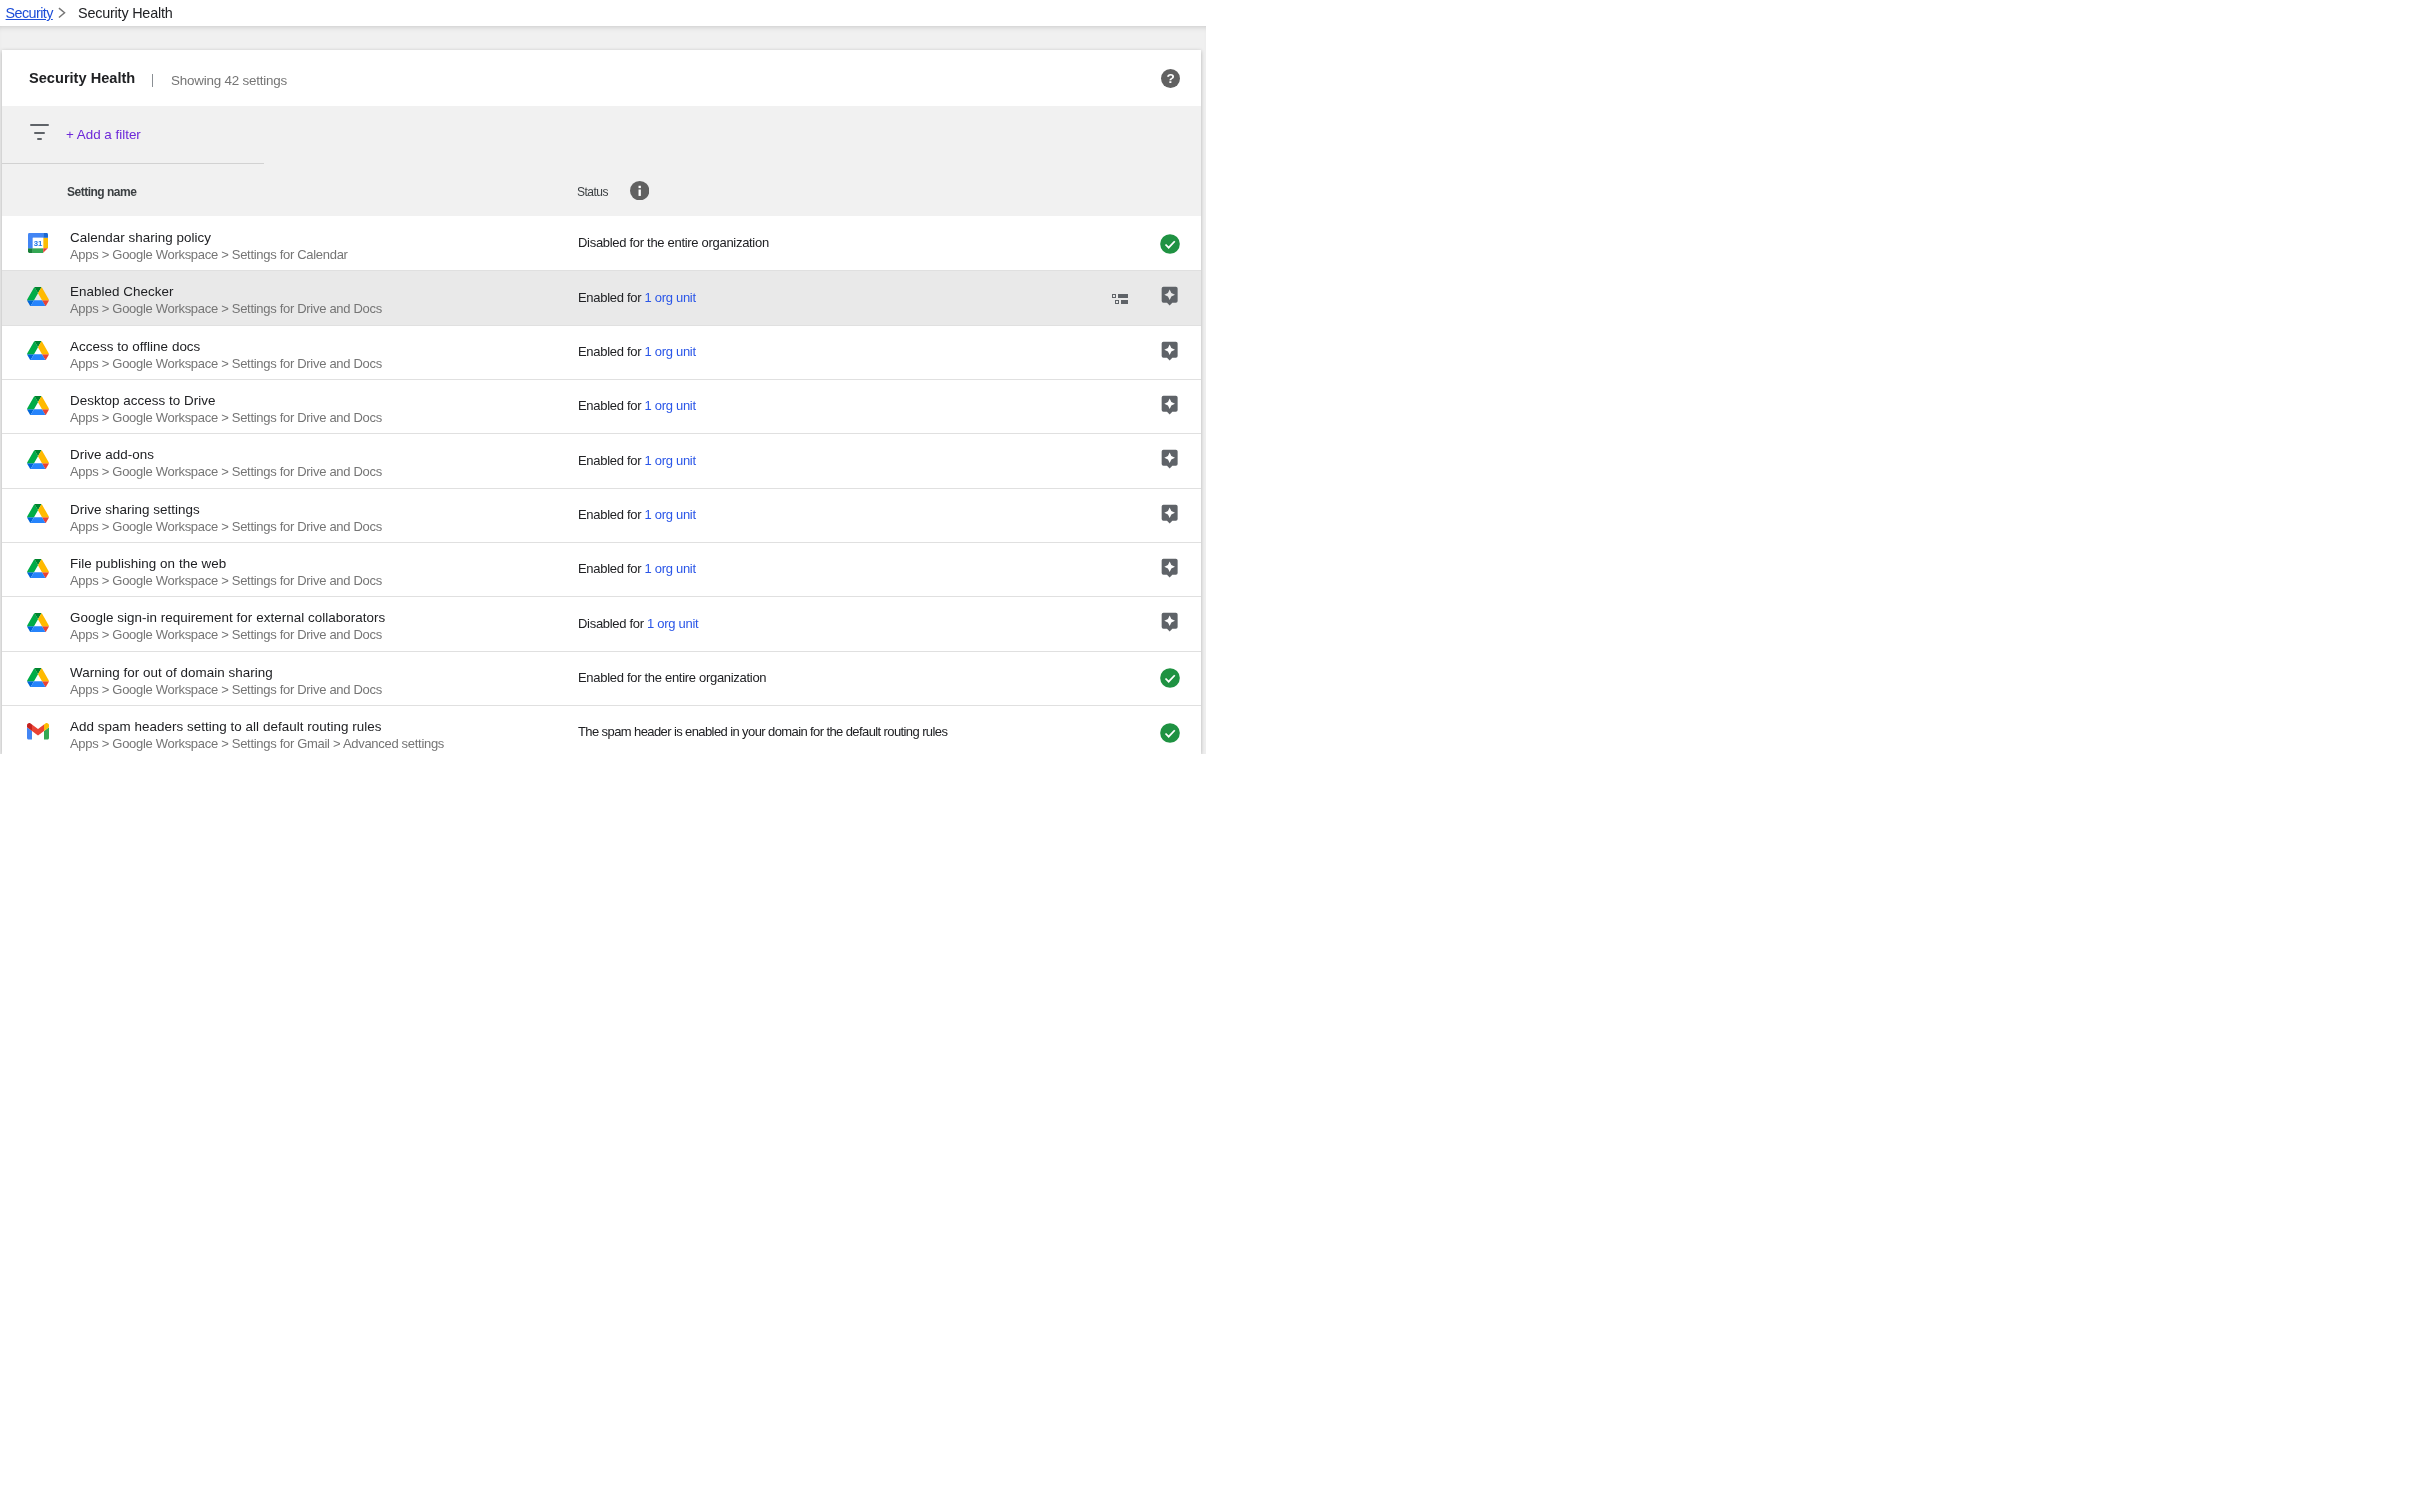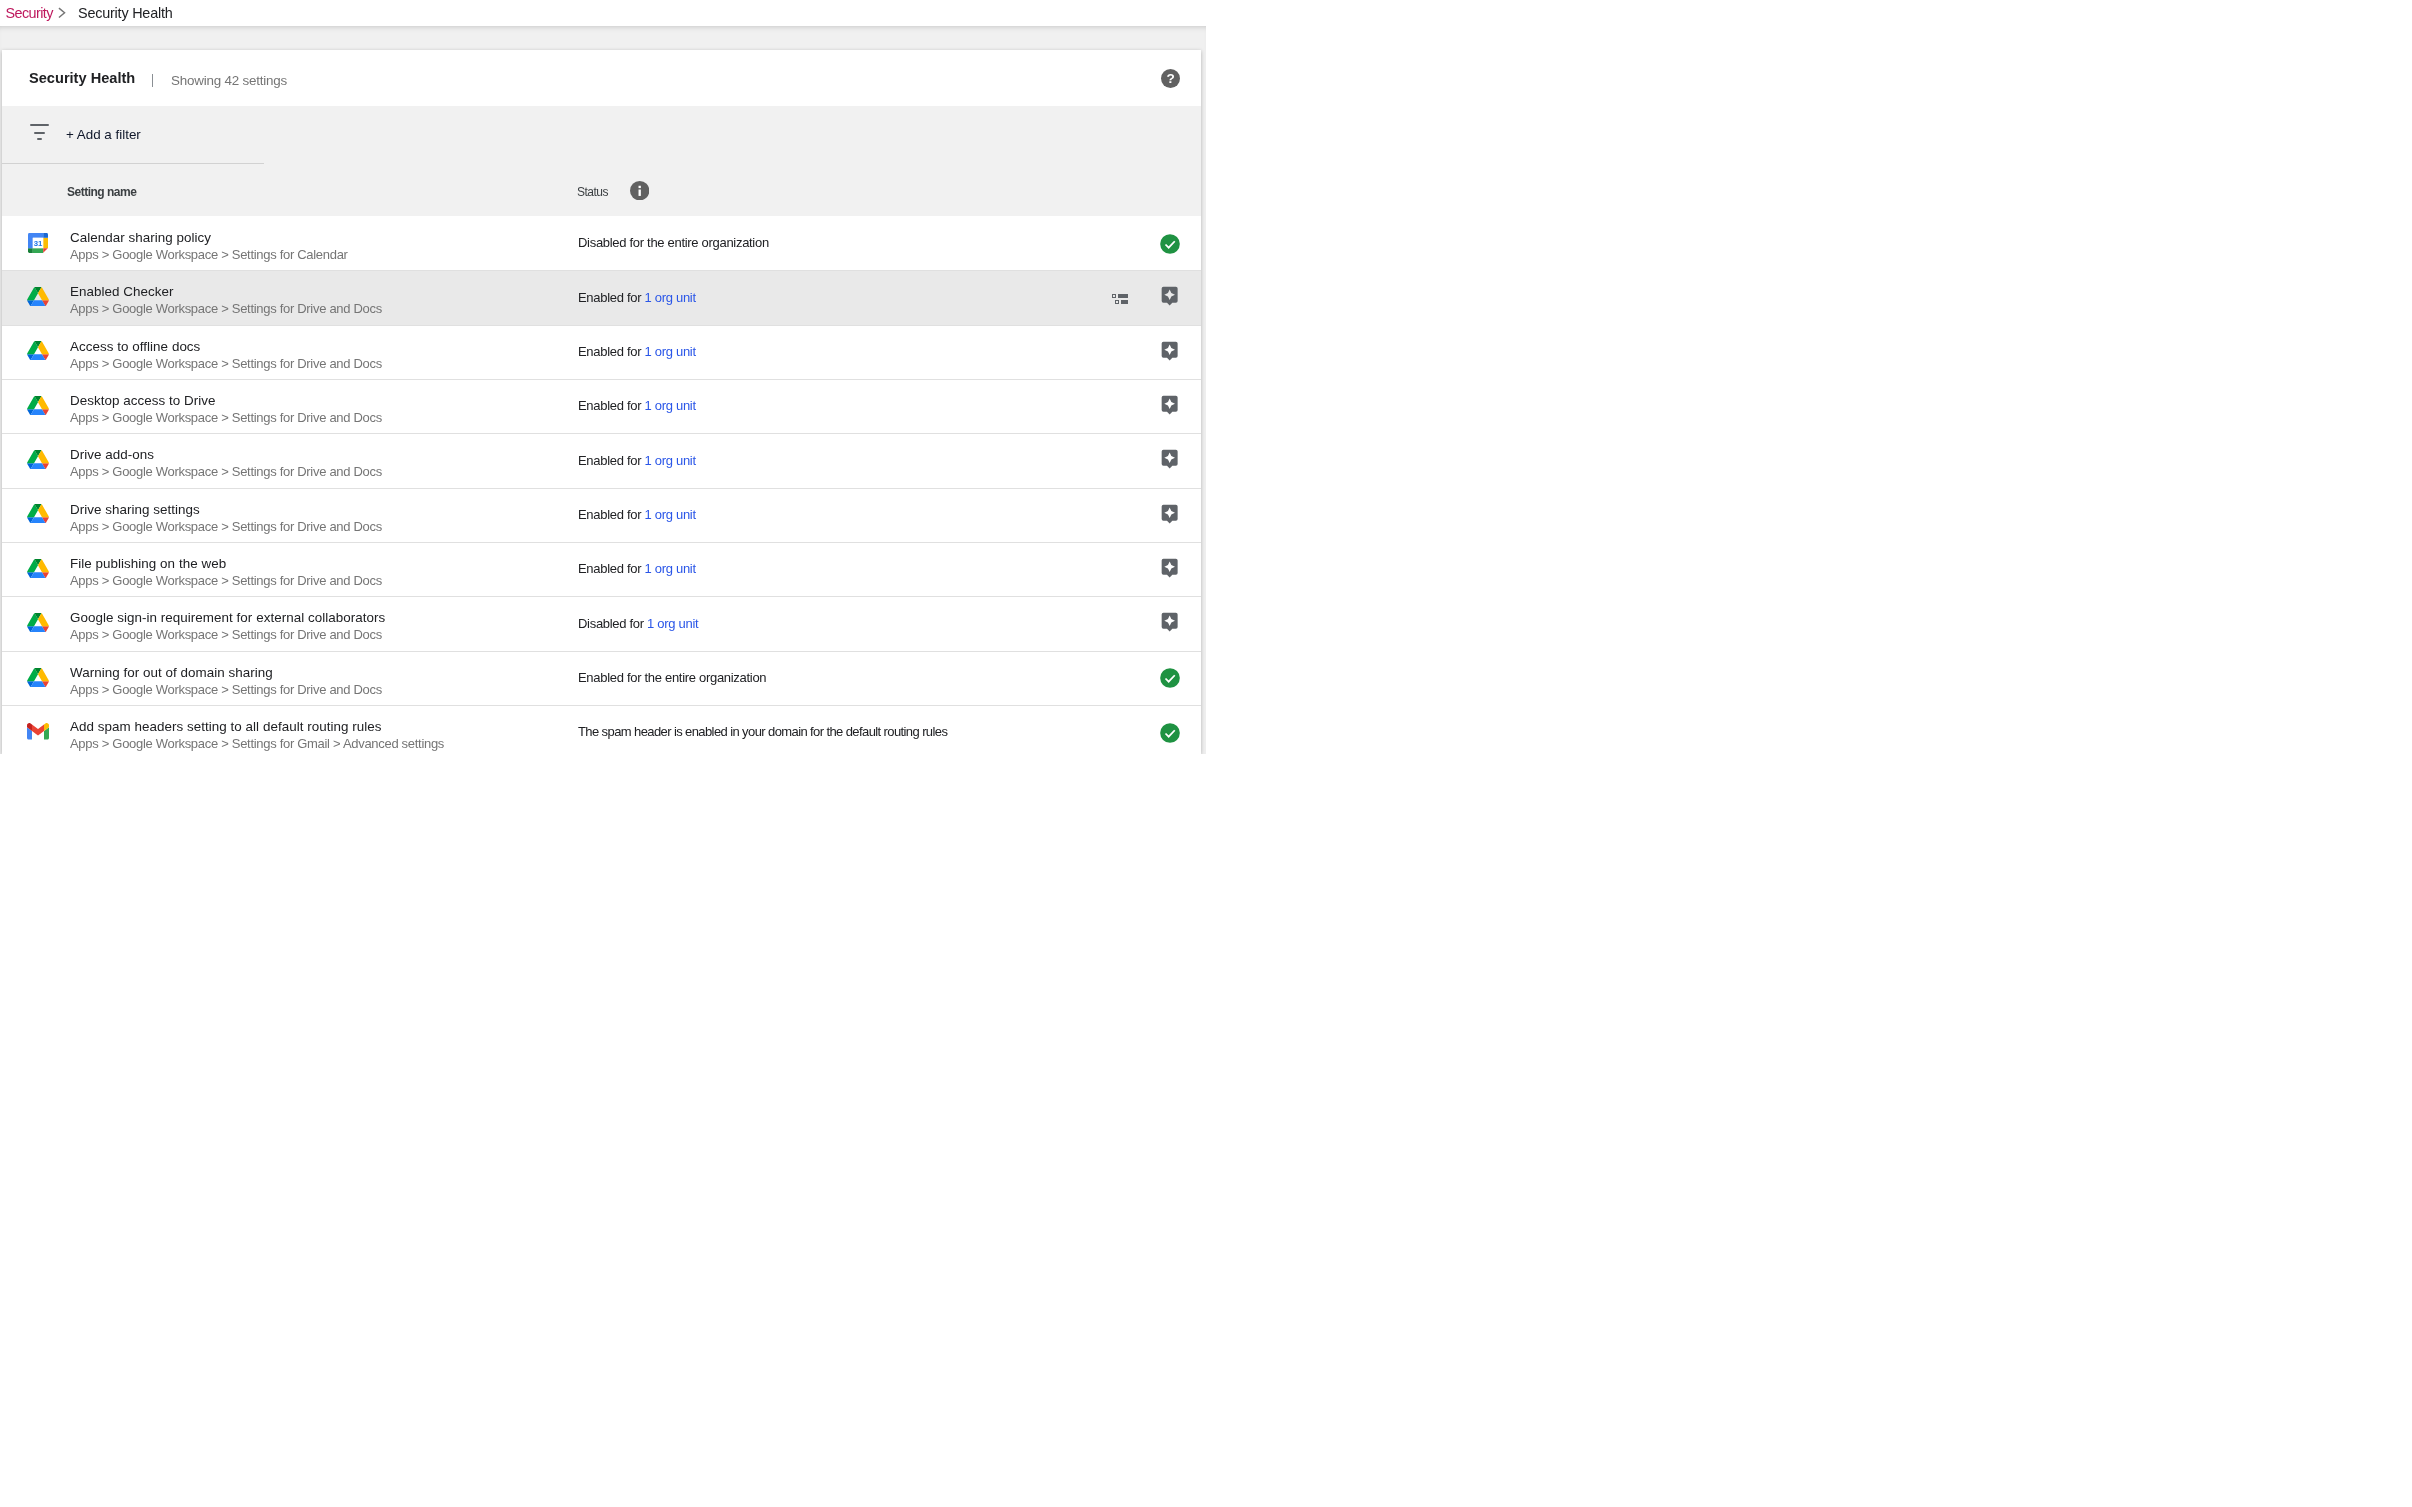--- a/index.html
+++ b/index.html
@@ -2,40 +2,40 @@
 <html><head><meta charset="utf-8">
 <style>
   * { margin:0; padding:0; box-sizing:border-box; }
   html,body { width:1206px; height:754px; background:#fff; overflow:hidden;
     font-family:"Liberation Sans", sans-serif; }
   .abs { position:absolute; }
   #stage { position:relative; width:1206px; height:754px; }
 </style></head>
 <body>
 <div id="stage">
-  <div class="abs" style="left:5.6px;top:0;height:38px;line-height:26px;font-size:14.4px;letter-spacing:-0.6px;color:#be185d;">Security</div>
+  <div class="abs" style="left:5.6px;top:0;height:38px;line-height:26px;font-size:14.4px;letter-spacing:-0.6px;color:#1d4ed8;text-decoration:underline;">Security</div>
   <svg class="abs" style="left:57px;top:7.3px;" width="9.7" height="11.6" viewBox="0 0 10 12">
     <path d="M2 1.2 L7.8 6 L2 10.8" fill="none" stroke="#757575" stroke-width="1.5"></path>
   </svg>
   <div class="abs" style="left:78px;top:0;height:26px;line-height:26px;font-size:14.4px;letter-spacing:-0.2px;color:#202124;">Security Health</div>
 
   <div class="abs" style="left:0;top:26px;width:1206px;height:728px;background:#f0f0f0;box-shadow:inset 0 4.9px 6.8px -4.9px rgba(0,0,0,0.22);"></div>
 
   <div class="abs" style="left:2.4px;top:50px;width:1199px;height:704px;background:#fff;box-shadow:0 1px 3.9px rgba(0,0,0,0.26);"></div>
 
   <div class="abs" style="left:29px;top:70px;line-height:16.5px;font-size:14.6px;font-weight:bold;color:#202124;">Security Health</div>
   <div class="abs" style="left:152px;top:74px;width:1.2px;height:12.6px;background:#8a8f94;"></div>
   <div class="abs" style="left:171px;top:73px;line-height:15px;font-size:13.4px;letter-spacing:-0.2px;color:#757575;">Showing 42 settings</div>
   <div class="abs" style="left:1161px;top:69px;width:19.4px;height:19.4px;border-radius:50%;background:#616161;color:#fff;text-align:center;line-height:19.4px;font-size:13.6px;font-weight:bold;">?</div>
 
   <div class="abs" style="left:2.4px;top:106px;width:1199px;height:111px;background:#f1f1f1;"></div>
   <div class="abs" style="left:30px;top:124px;width:19.4px;height:2.2px;background:#5f6368;border-radius:1px;"></div>
   <div class="abs" style="left:34px;top:132px;width:11px;height:2.2px;background:#5f6368;border-radius:1px;"></div>
   <div class="abs" style="left:37px;top:138px;width:4.5px;height:2.2px;background:#5f6368;border-radius:1px;"></div>
-  <div class="abs" style="left:66px;top:127px;line-height:15px;font-size:13.4px;letter-spacing:0;color:#0f172a;">+ Add a filter</div>
+  <div class="abs" style="left:66px;top:127px;line-height:15px;font-size:13.4px;letter-spacing:0;color:#6d28d9;">+ Add a filter</div>
   <div class="abs" style="left:2.4px;top:163px;width:262px;height:1px;background:#d2d2d2;"></div>
   <div class="abs" style="left:67px;top:185px;line-height:14.6px;font-size:12px;font-weight:bold;letter-spacing:-0.5px;color:#3c4043;">Setting name</div>
   <div class="abs" style="left:577px;top:185px;line-height:14.6px;font-size:12px;font-weight:normal;letter-spacing:-0.5px;color:#3c4043;">Status</div>
   <svg class="abs" style="left:630px;top:181px;" width="19.4" height="19.4" viewBox="0 0 20 20">
     <circle cx="10" cy="10" r="10" fill="#616161"></circle>
     <rect x="8.8" y="4.9" width="2.4" height="2.4" fill="#fff"></rect>
     <rect x="8.8" y="8.8" width="2.4" height="6.6" fill="#fff"></rect>
   </svg>
   <div class="abs" style="left:2.4px;top:216px;width:1199px;height:1px;background:#cfcfcf;"></div>
 

